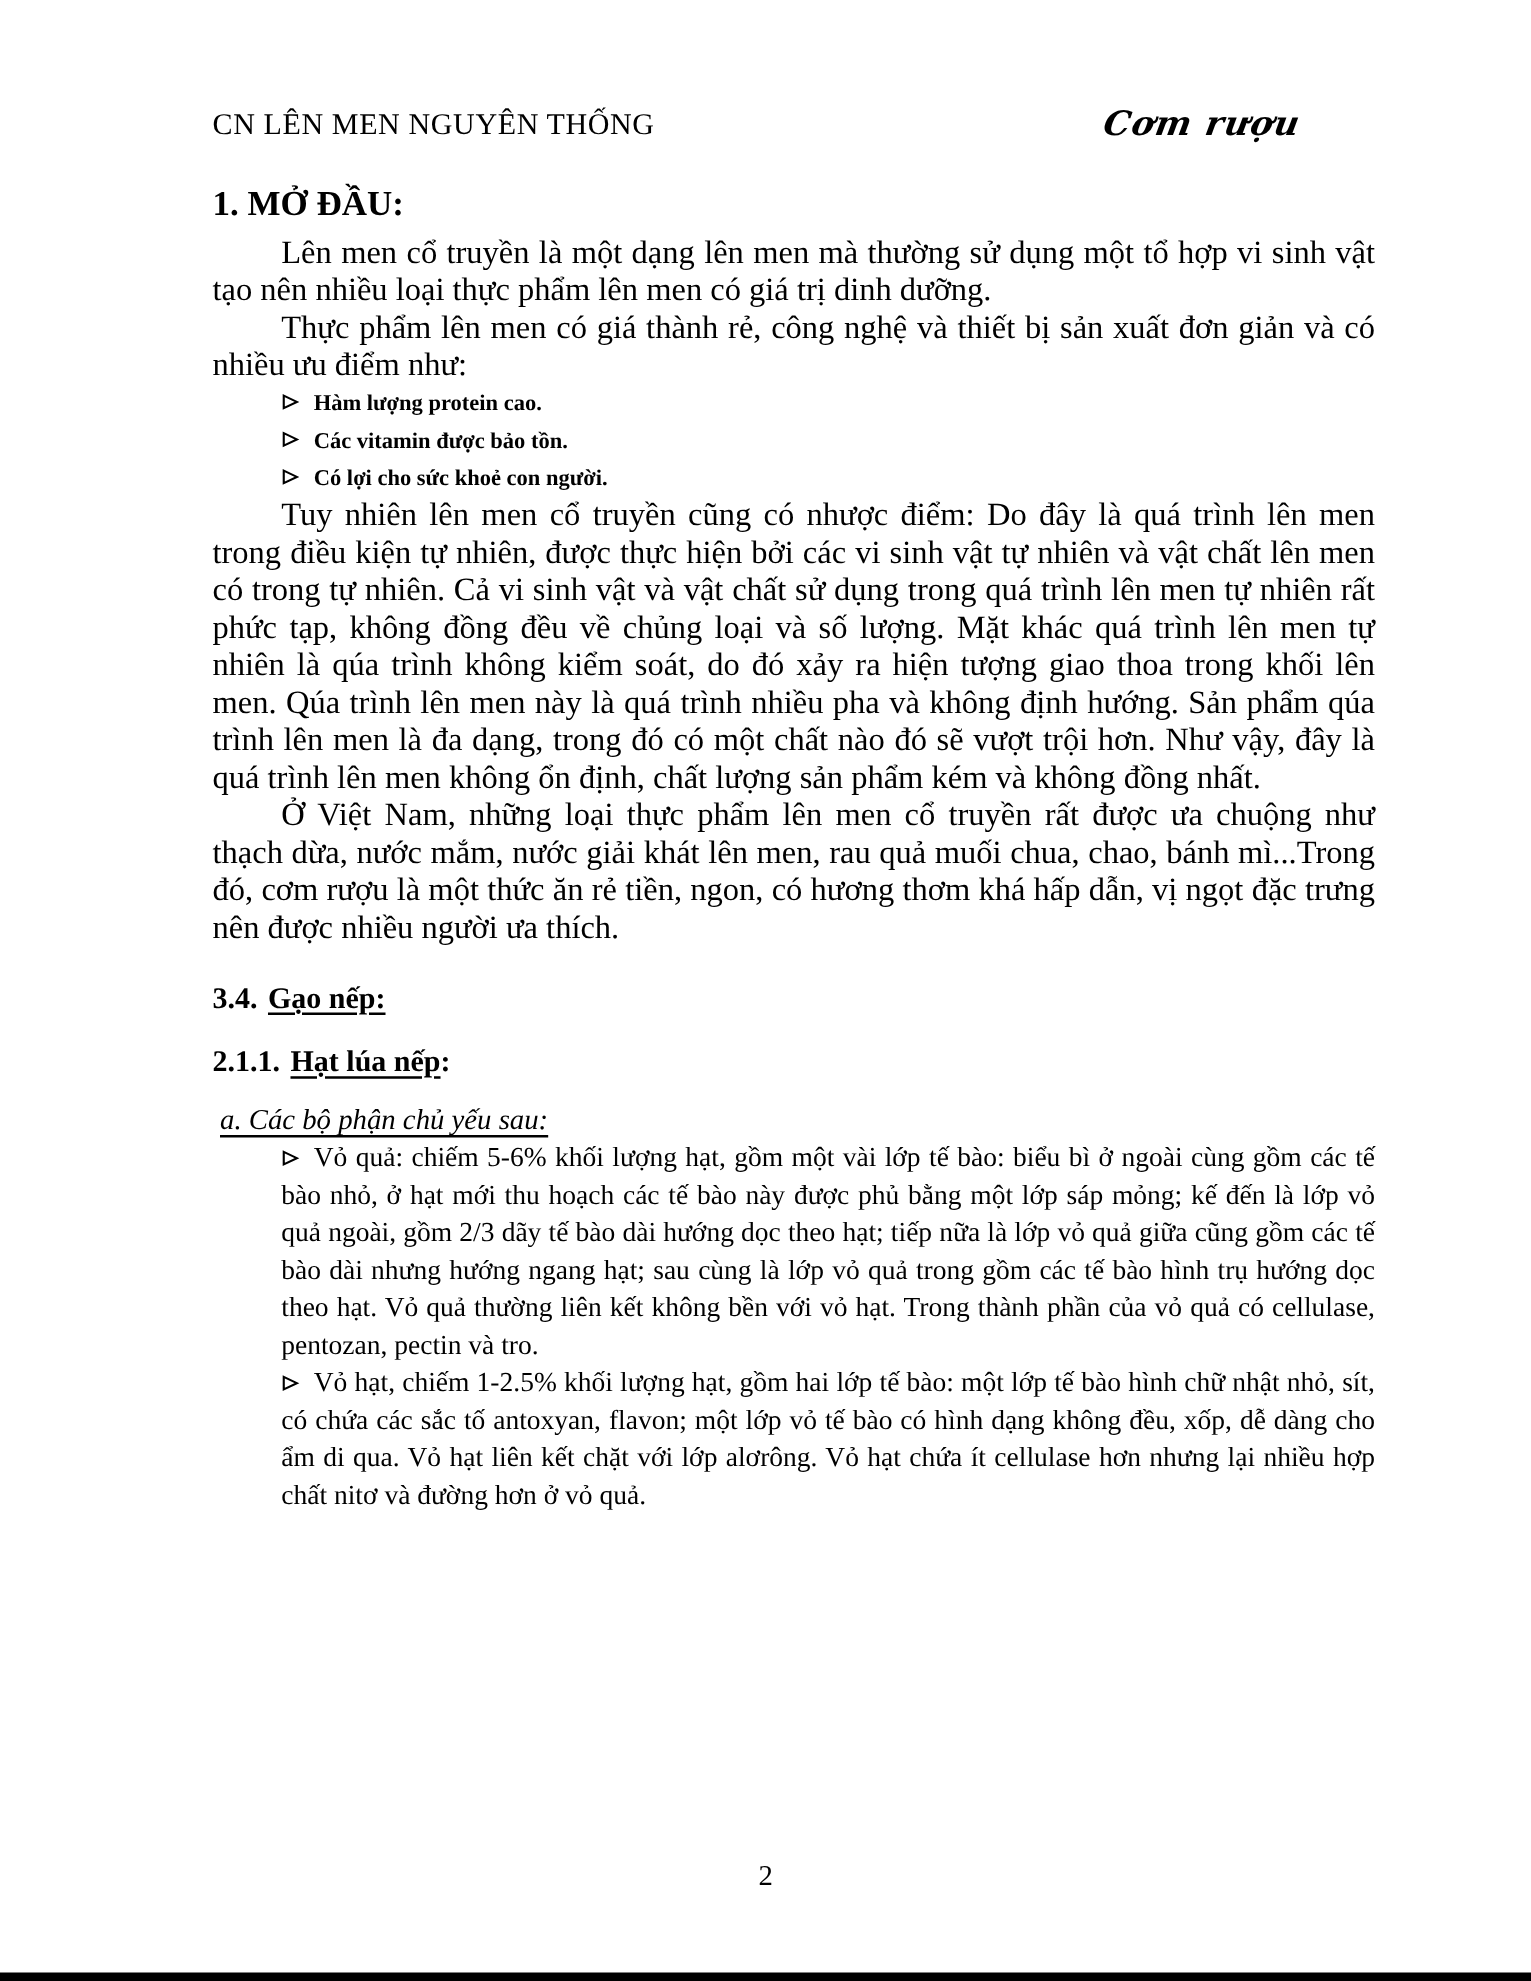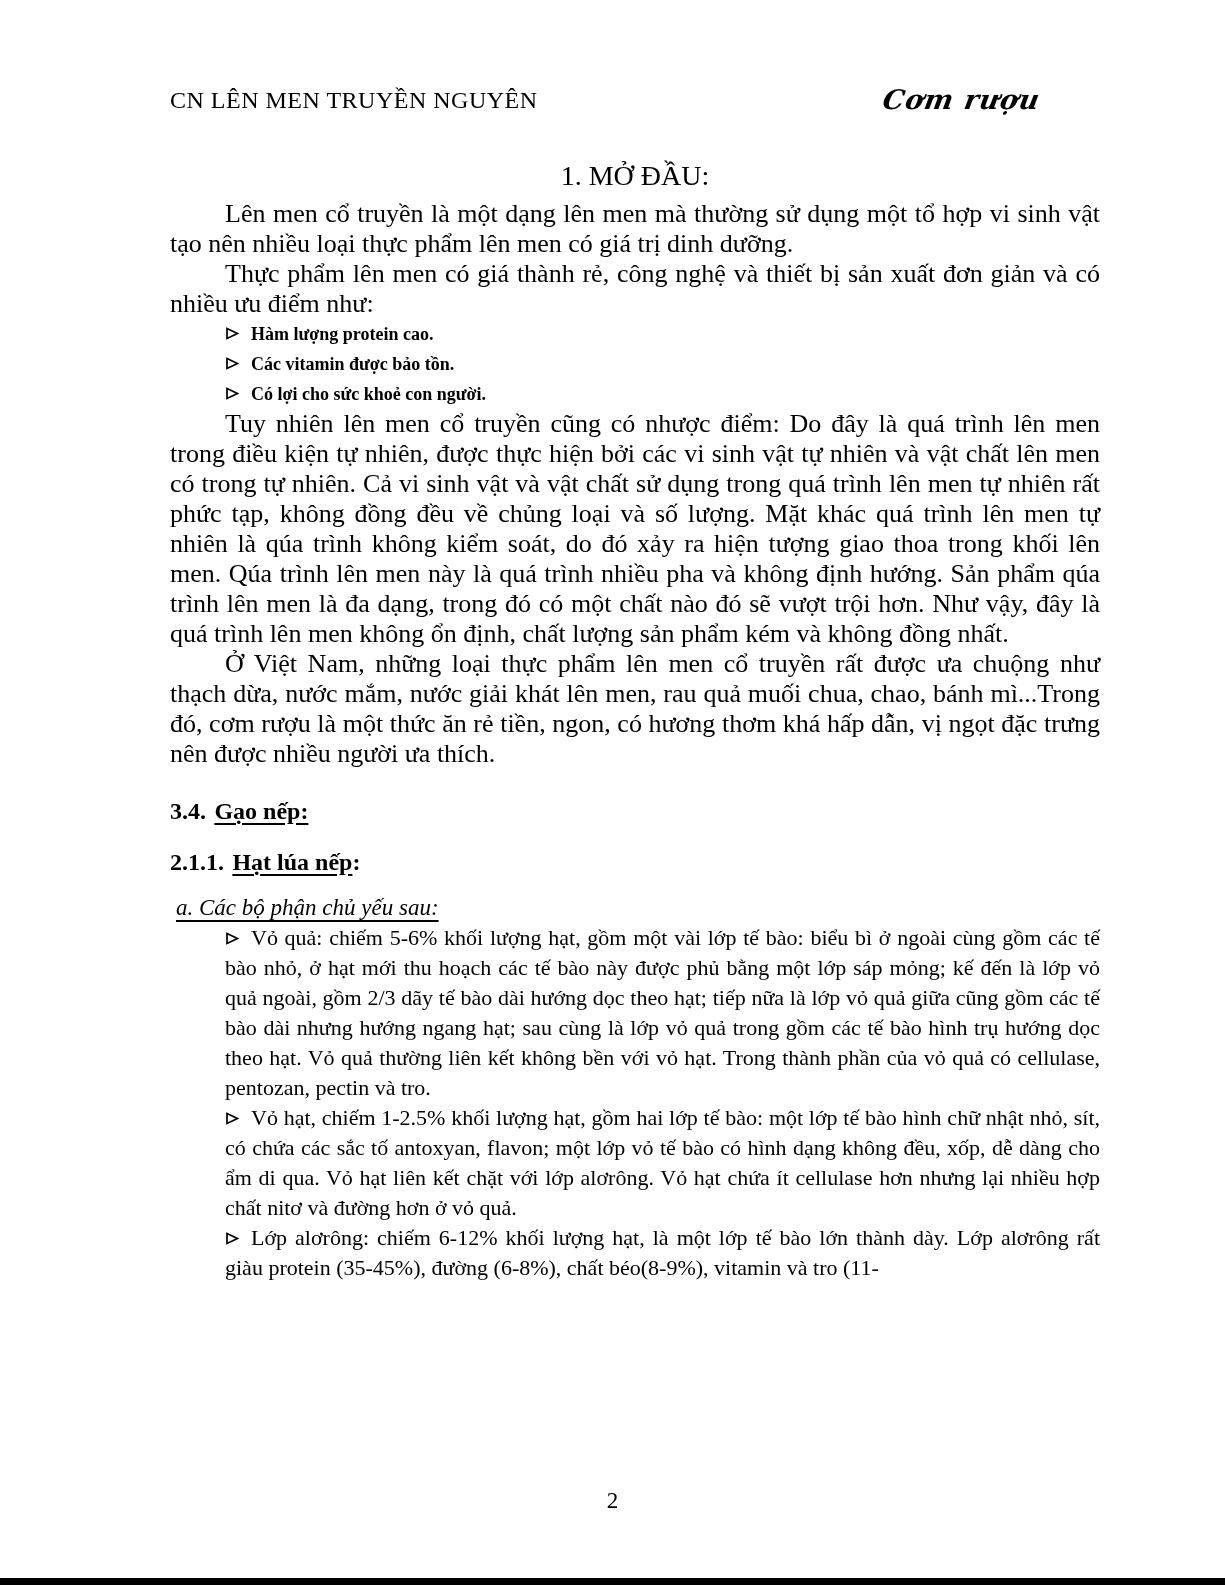--- a/index.html
+++ b/index.html
@@ -30,24 +30,23 @@
     font-family: "DejaVu Serif", serif;
     font-style: italic;
     font-weight: bold;
     font-size: 27px;
     transform: skewX(-10deg);
     margin-right: 60px;
     letter-spacing: 1px;
   }
   h1.sec {
     font-size: 28px;
-    font-weight: normal;
-    margin: 42px 0 4px 0;
+    font-weight: bold;
+    margin: 30px 0 4px 0;
     line-height: 38px;
-    text-align: center;
   }
   h1.sec2 {
     font-size: 28px;
     font-weight: bold;
     margin: 16px 0 0 0;
     line-height: 38px;
   }
   h2.sub {
     font-size: 24px;
     font-weight: bold;
@@ -113,21 +112,21 @@
     background: #000000;
   }
 </style>
 </head>
 <body>
 
 <div class="page">
   <div class="content">
 
     <div class="doc-header">
-      <span class="left-title">CN LÊN MEN TRUYỀN NGUYÊN</span>
+      <span class="left-title">CN LÊN MEN NGUYÊN THỐNG</span>
       <span class="right-note">Cơm rượu</span>
     </div>
 
     <h1 class="sec">1. MỞ ĐẦU:</h1>
 
     <p class="body">Lên men cổ truyền là một dạng lên men mà thường sử dụng một tổ hợp vi sinh vật tạo nên nhiều loại thực phẩm lên men có giá trị dinh dưỡng.</p>
     <p class="body">Thực phẩm lên men có giá thành rẻ, công nghệ và thiết bị sản xuất đơn giản và có nhiều ưu điểm như:</p>
 
     <div class="adv-list">
       <p class="adv-item"><span class="bullet"><svg width="15" height="15" viewBox="0 0 15 15">
@@ -150,21 +149,18 @@
     <h2 class="sub2"><span class="prefix">2.1.1.</span><span class="underlined">Hạt lúa nếp</span><span>:</span></h2>
 
     <h3 class="item-a"><span>a. Các bộ phận chủ yếu sau:</span></h3>
 
     <p class="part"><span class="bullet"><svg width="15" height="15" viewBox="0 0 15 15">
             <path d="M2 2.5 L12.5 7.5 L2 12.5 Z" fill="#ffffff" stroke="#000000" stroke-width="1.7"></path>
           </svg></span><span>Vỏ quả: chiếm 5-6% khối lượng hạt, gồm một vài lớp tế bào: biểu bì ở ngoài cùng gồm các tế bào nhỏ, ở hạt mới thu hoạch các tế bào này được phủ bằng một lớp sáp mỏng; kế đến là lớp vỏ quả ngoài, gồm 2/3 dãy tế bào dài hướng dọc theo hạt; tiếp nữa là lớp vỏ quả giữa cũng gồm các tế bào dài nhưng hướng ngang hạt; sau cùng là lớp vỏ quả trong gồm các tế bào hình trụ hướng dọc theo hạt. Vỏ quả thường liên kết không bền với vỏ hạt. Trong thành phần của vỏ quả có cellulase, pentozan, pectin và tro.</span></p>
     <p class="part"><span class="bullet"><svg width="15" height="15" viewBox="0 0 15 15">
             <path d="M2 2.5 L12.5 7.5 L2 12.5 Z" fill="#ffffff" stroke="#000000" stroke-width="1.7"></path>
           </svg></span><span>Vỏ hạt, chiếm 1-2.5% khối lượng hạt, gồm hai lớp tế bào: một lớp tế bào hình chữ nhật nhỏ, sít, có chứa các sắc tố antoxyan, flavon; một lớp vỏ tế bào có hình dạng không đều, xốp, dễ dàng cho ẩm di qua. Vỏ hạt liên kết chặt với lớp alơrông. Vỏ hạt chứa ít cellulase hơn nhưng lại nhiều hợp chất nitơ và đường hơn ở vỏ quả.</span></p>
-    <p class="part"><span class="bullet"><svg width="15" height="15" viewBox="0 0 15 15">
-            <path d="M2 2.5 L12.5 7.5 L2 12.5 Z" fill="#ffffff" stroke="#000000" stroke-width="1.7"></path>
-          </svg></span><span>Lớp alơrông: chiếm 6-12% khối lượng hạt, là một lớp tế bào lớn thành dày. Lớp alơrông rất giàu protein (35-45%), đường (6-8%), chất béo(8-9%), vitamin và tro (11-</span></p>
 
   </div>
 
   <div class="page-number">2</div>
   <div class="bottom-bar"></div>
 </div>
 
 </body></html>

